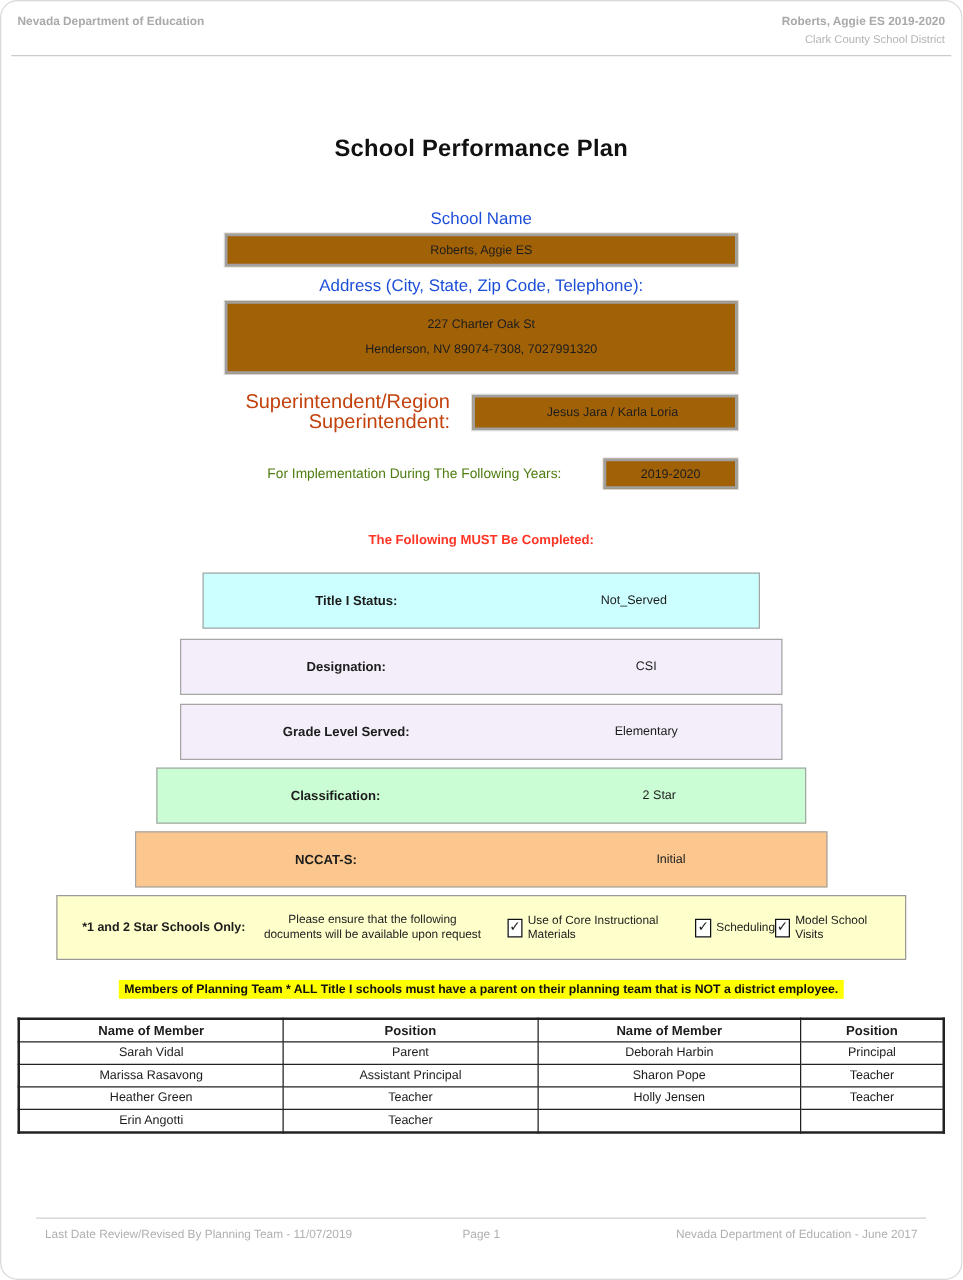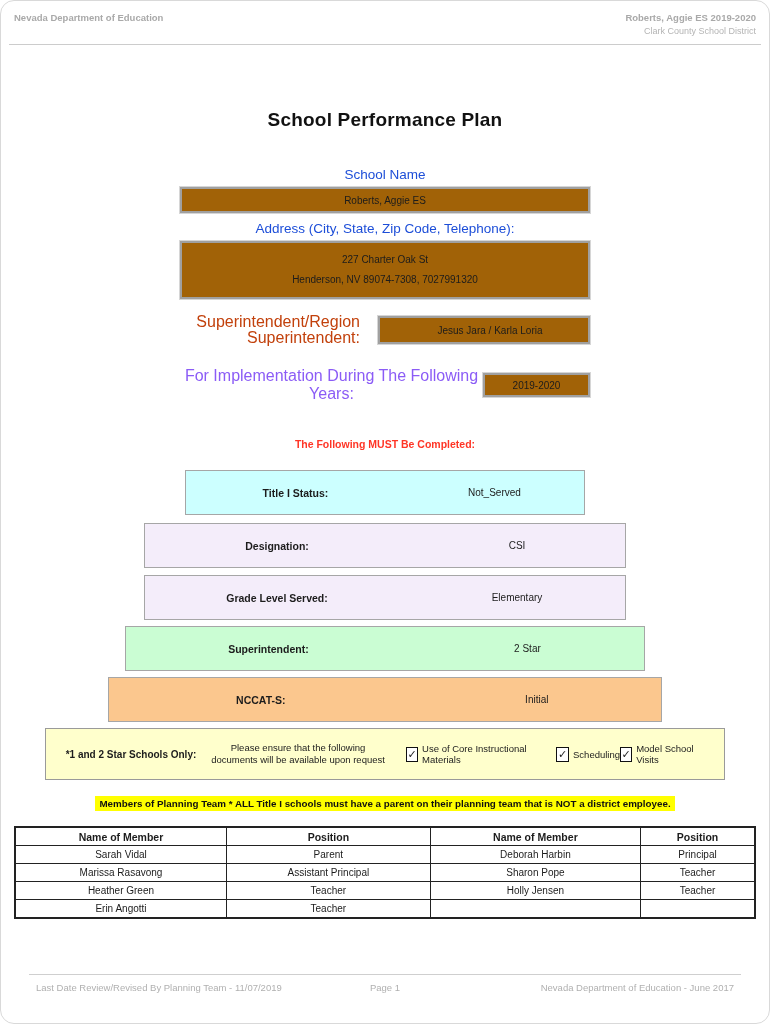--- a/index.html
+++ b/index.html
@@ -23,31 +23,31 @@
         border:2px solid #a0a0a0;box-shadow:0 0 0 1px #d6d6d6;
         display:flex;flex-direction:column;justify-content:center;}
   .fbox .val{text-align:center;font-size:10px;color:#1c1c1c;}
   .box-school{width:410px;height:26px;}
   .box-address{width:410px;height:58px;}
   .box-address .val{line-height:20px;}
   .supt-row{width:410px;margin:15px auto 0 auto;display:flex;align-items:center;justify-content:space-between;}
   .supt-label{width:180px;text-align:right;font-size:16px;line-height:16px;color:#c2410c;}
   .box-supt{width:212px;height:28px;margin:0;padding-left:12px;}
   .impl-row{width:410px;margin:21px auto 0 auto;display:flex;align-items:center;justify-content:space-between;}
-  .impl-label{flex:1;text-align:center;font-size:16px;color:#8b5cf6;}
+  .impl-label{flex:1;text-align:center;font-size:11px;color:#4d7c0f;}
   .box-impl{width:107px;height:24px;margin:0;}
 
   .red-notice{text-align:center;font-size:10.5px;font-weight:bold;color:#ff3526;margin-top:35px;}
 
   
   .status-row{box-sizing:border-box;height:45px;margin:0 auto;border:1px solid #a6a6a6;
               display:flex;align-items:center;}
   .status-row .s-label{width:55%;text-align:center;font-size:10.5px;font-weight:bold;color:#1c1c1c;}
   .status-row .s-value{width:45%;text-align:center;font-size:10px;color:#1c1c1c;}
-  .row-0{width:400px;margin-top:20px;}
+  .row-0{width:446px;margin-top:20px;}
   .row-1{width:482px;margin-top:8px;}
   .row-2{width:482px;margin-top:7px;}
   .row-3{width:520px;margin-top:6px;}
   .row-4{width:554px;margin-top:6px;}
 
   
   .star-box{box-sizing:border-box;width:680px;height:52px;margin:6px auto 0 auto;background:#ffffcc;
             border:1px solid #9a9a9a;display:flex;align-items:center;padding:0 12px;}
   .star-label{width:146px;font-size:10px;font-weight:bold;text-align:center;}
   .star-note{width:188px;font-size:9.5px;text-align:center;line-height:12px;}
@@ -122,21 +122,21 @@
   </div>
   <div class="status-row row-1" style="background-color: rgb(244, 237, 250);">
     <span class="s-label">Designation:</span>
     <span class="s-value">CSI</span>
   </div>
   <div class="status-row row-2" style="background-color: rgb(244, 237, 250);">
     <span class="s-label">Grade Level Served:</span>
     <span class="s-value">Elementary</span>
   </div>
   <div class="status-row row-3" style="background-color: rgb(202, 253, 211);">
-    <span class="s-label">Superintendent:</span>
+    <span class="s-label">Classification:</span>
     <span class="s-value">2 Star</span>
   </div>
   <div class="status-row row-4" style="background-color: rgb(251, 199, 142);">
     <span class="s-label">NCCAT-S:</span>
     <span class="s-value">Initial</span>
   </div>
 
   <div class="star-box" style="background-color: rgb(255, 255, 204);">
     <div class="star-label">*1 and 2 Star Schools Only:</div>
     <div class="star-note">

